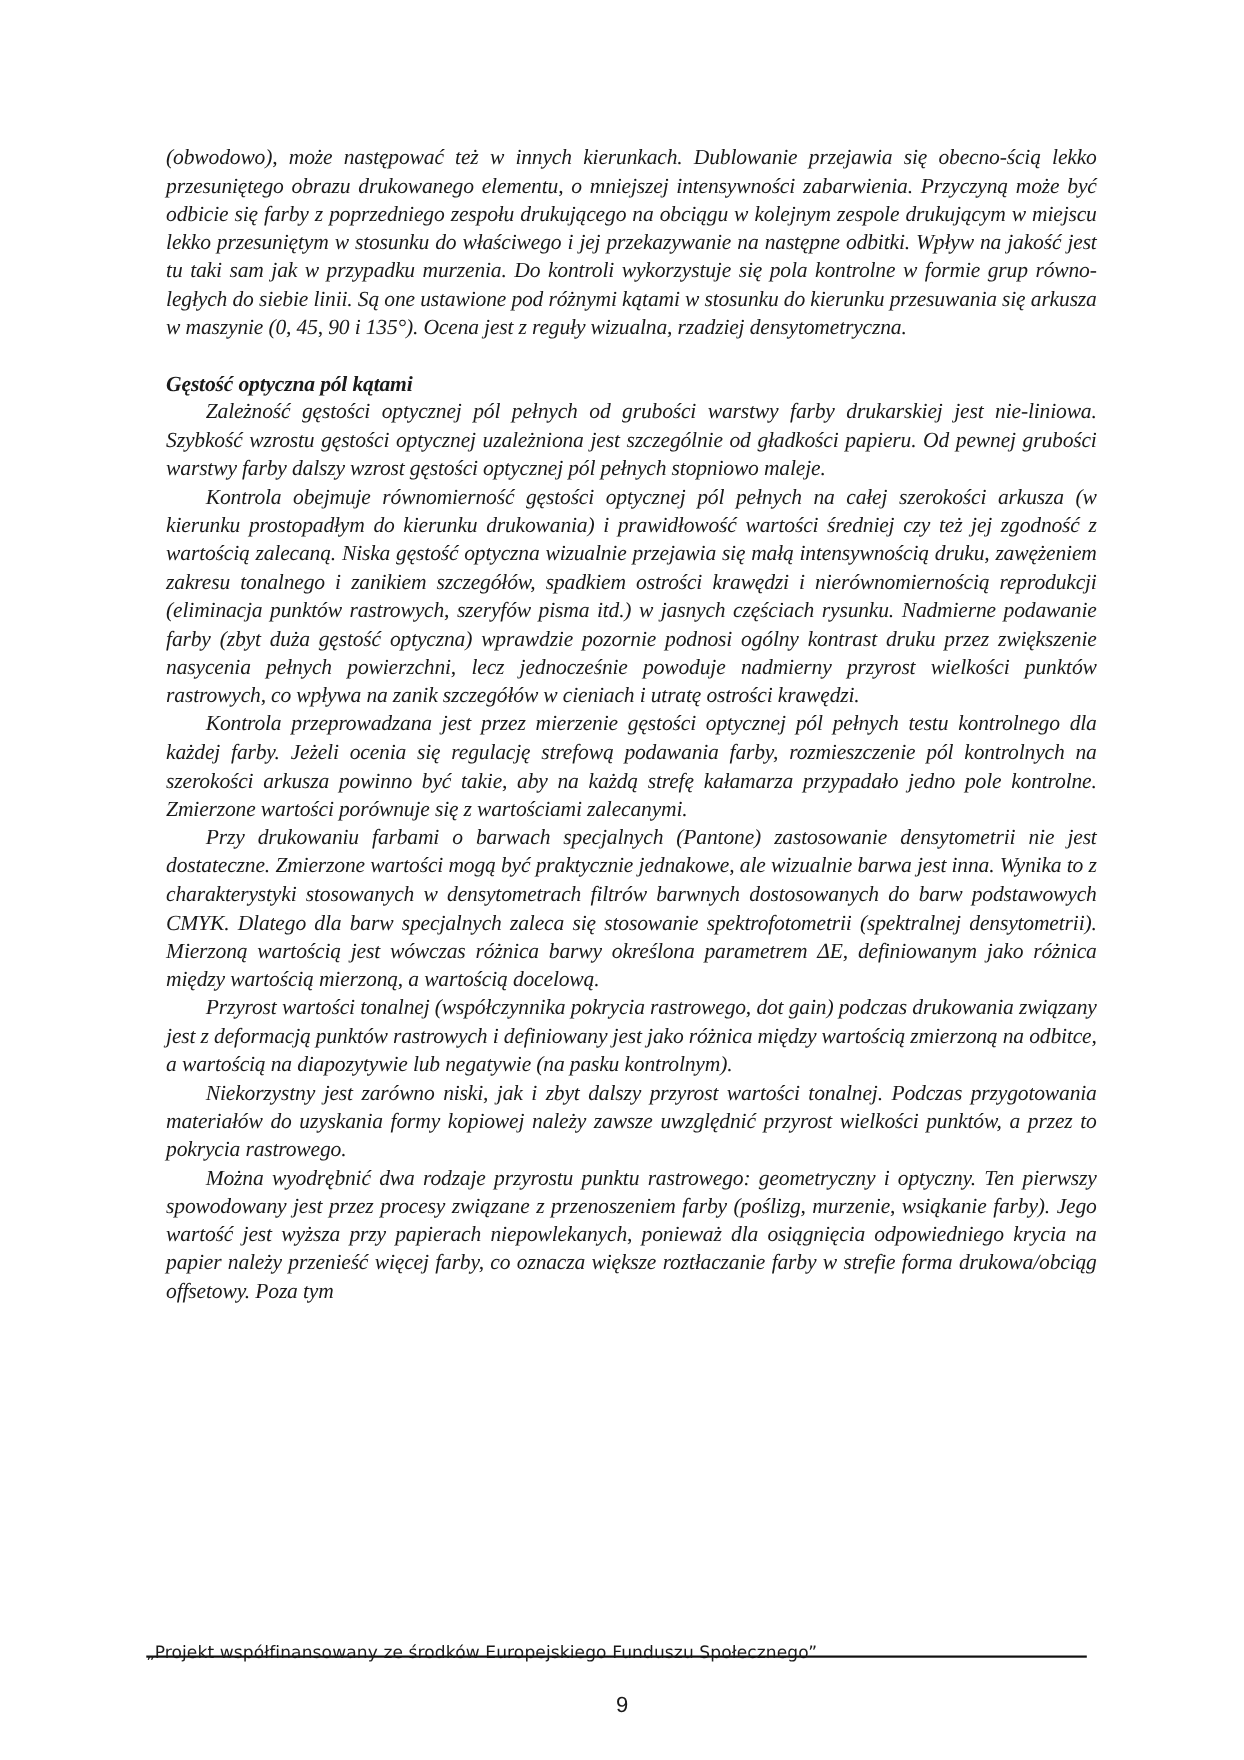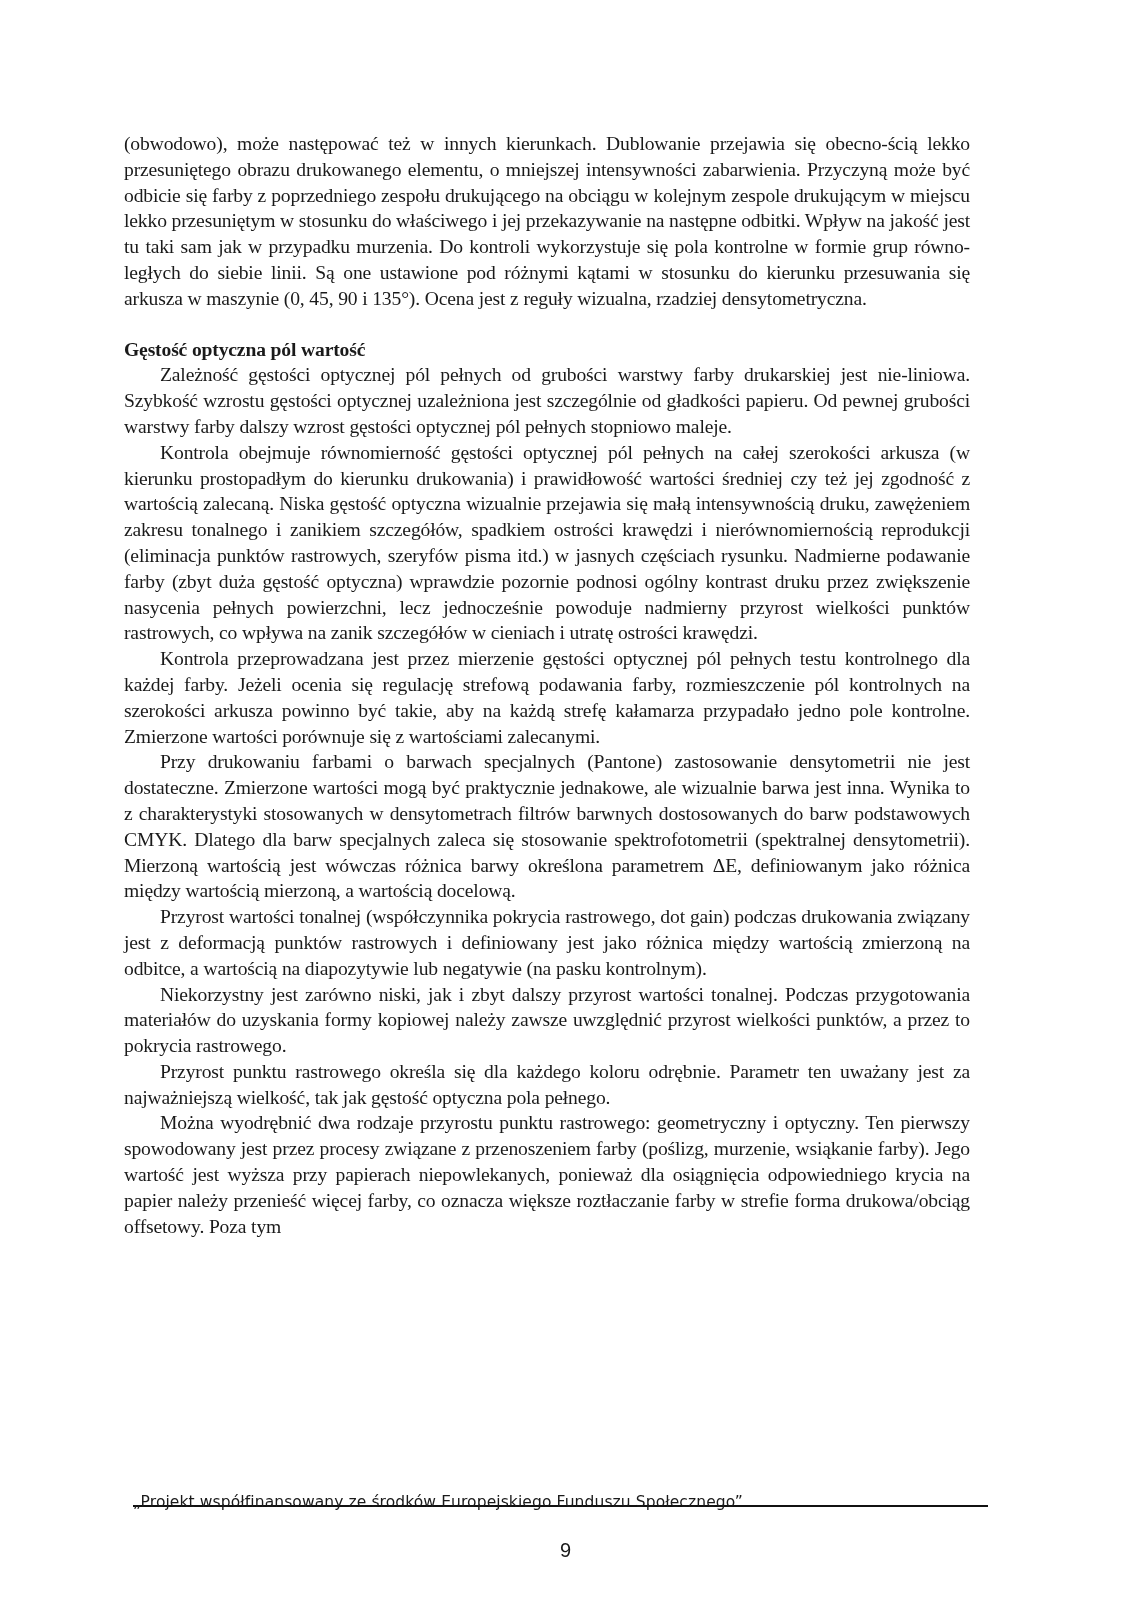--- a/index.html
+++ b/index.html
@@ -9,27 +9,28 @@
     }
     body {
       width: 1131px;
       height: 1600px;
       position: relative;
       overflow: hidden;
       color: #1a1a1a;
     }
     .page {
       position: absolute;
-      left: 124px;
+      left: 151px;
       top: 131px;
       width: 846px;
       font-family: "Liberation Serif", "DejaVu Serif", serif;
       font-size: 19.6px;
       line-height: 25.8px;
       letter-spacing: -0.15px;
+      font-style: italic;
     }
     .page p {
       margin: 0;
       text-align: justify;
       hyphens: none;
     }
     .page p.indent {
       text-indent: 36px;
     }
     .section-title {
@@ -67,27 +68,26 @@
       line-height: 24px;
       color: #1a1a1a;
     }
   </style>
 </head>
 <body>
 
 <div class="page">
   <p>(obwodowo), może następować też w innych kierunkach. Dublowanie przejawia się obecno-ścią lekko przesuniętego obrazu drukowanego elementu, o mniejszej intensywności zabarwienia. Przyczyną może być odbicie się farby z poprzedniego zespołu drukującego na obciągu w kolejnym zespole drukującym w miejscu lekko przesuniętym w stosunku do właściwego i jej przekazywanie na następne odbitki. Wpływ na jakość jest tu taki sam jak w przypadku murzenia. Do kontroli wykorzystuje się pola kontrolne w formie grup równo-ległych do siebie linii. Są one ustawione pod różnymi kątami w stosunku do kierunku przesuwania się arkusza w maszynie (0, 45, 90 i 135°). Ocena jest z reguły wizualna, rzadziej densytometryczna.</p>
 
-  <div class="section-title">Gęstość optyczna pól wartość</div>
+  <div class="section-title">Gęstość optyczna pól kątami</div>
 
   <p class="indent">Zależność gęstości optycznej pól pełnych od grubości warstwy farby drukarskiej jest nie-liniowa. Szybkość wzrostu gęstości optycznej uzależniona jest szczególnie od gładkości papieru. Od pewnej grubości warstwy farby dalszy wzrost gęstości optycznej pól pełnych stopniowo maleje.</p>
   <p class="indent">Kontrola obejmuje równomierność gęstości optycznej pól pełnych na całej szerokości arkusza (w kierunku prostopadłym do kierunku drukowania) i prawidłowość wartości średniej czy też jej zgodność z wartością zalecaną. Niska gęstość optyczna wizualnie przejawia się małą intensywnością druku, zawężeniem zakresu tonalnego i zanikiem szczegółów, spadkiem ostrości krawędzi i nierównomiernością reprodukcji (eliminacja punktów rastrowych, szeryfów pisma itd.) w jasnych częściach rysunku. Nadmierne podawanie farby (zbyt duża gęstość optyczna) wprawdzie pozornie podnosi ogólny kontrast druku przez zwiększenie nasycenia pełnych powierzchni, lecz jednocześnie powoduje nadmierny przyrost wielkości punktów rastrowych, co wpływa na zanik szczegółów w cieniach i utratę ostrości krawędzi.</p>
   <p class="indent">Kontrola przeprowadzana jest przez mierzenie gęstości optycznej pól pełnych testu kontrolnego dla każdej farby. Jeżeli ocenia się regulację strefową podawania farby, rozmieszczenie pól kontrolnych na szerokości arkusza powinno być takie, aby na każdą strefę kałamarza przypadało jedno pole kontrolne. Zmierzone wartości porównuje się z wartościami zalecanymi.</p>
   <p class="indent">Przy drukowaniu farbami o barwach specjalnych (Pantone) zastosowanie densytometrii nie jest dostateczne. Zmierzone wartości mogą być praktycznie jednakowe, ale wizualnie barwa jest inna. Wynika to z charakterystyki stosowanych w densytometrach filtrów barwnych dostosowanych do barw podstawowych CMYK. Dlatego dla barw specjalnych zaleca się stosowanie spektrofotometrii (spektralnej densytometrii). Mierzoną wartością jest wówczas różnica barwy określona parametrem ΔE, definiowanym jako różnica między wartością mierzoną, a wartością docelową.</p>
   <p class="indent">Przyrost wartości tonalnej (współczynnika pokrycia rastrowego, dot gain) podczas drukowania związany jest z deformacją punktów rastrowych i definiowany jest jako różnica między wartością zmierzoną na odbitce, a wartością na diapozytywie lub negatywie (na pasku kontrolnym).</p>
   <p class="indent">Niekorzystny jest zarówno niski, jak i zbyt dalszy przyrost wartości tonalnej. Podczas przygotowania materiałów do uzyskania formy kopiowej należy zawsze uwzględnić przyrost wielkości punktów, a przez to pokrycia rastrowego.</p>
-  <p class="indent">Przyrost punktu rastrowego określa się dla każdego koloru odrębnie. Parametr ten uważany jest za najważniejszą wielkość, tak jak gęstość optyczna pola pełnego.</p>
   <p class="indent">Można wyodrębnić dwa rodzaje przyrostu punktu rastrowego: geometryczny i optyczny. Ten pierwszy spowodowany jest przez procesy związane z przenoszeniem farby (poślizg, murzenie, wsiąkanie farby). Jego wartość jest wyższa przy papierach niepowlekanych, ponieważ dla osiągnięcia odpowiedniego krycia na papier należy przenieść więcej farby, co oznacza większe roztłaczanie farby w strefie forma drukowa/obciąg offsetowy. Poza tym</p>
 </div>
 
 <div class="footer-rule"></div>
 <div class="footer-text">„Projekt współfinansowany ze środków Europejskiego Funduszu Społecznego”</div>
 <div class="page-number">9</div>
 
 </body></html>

